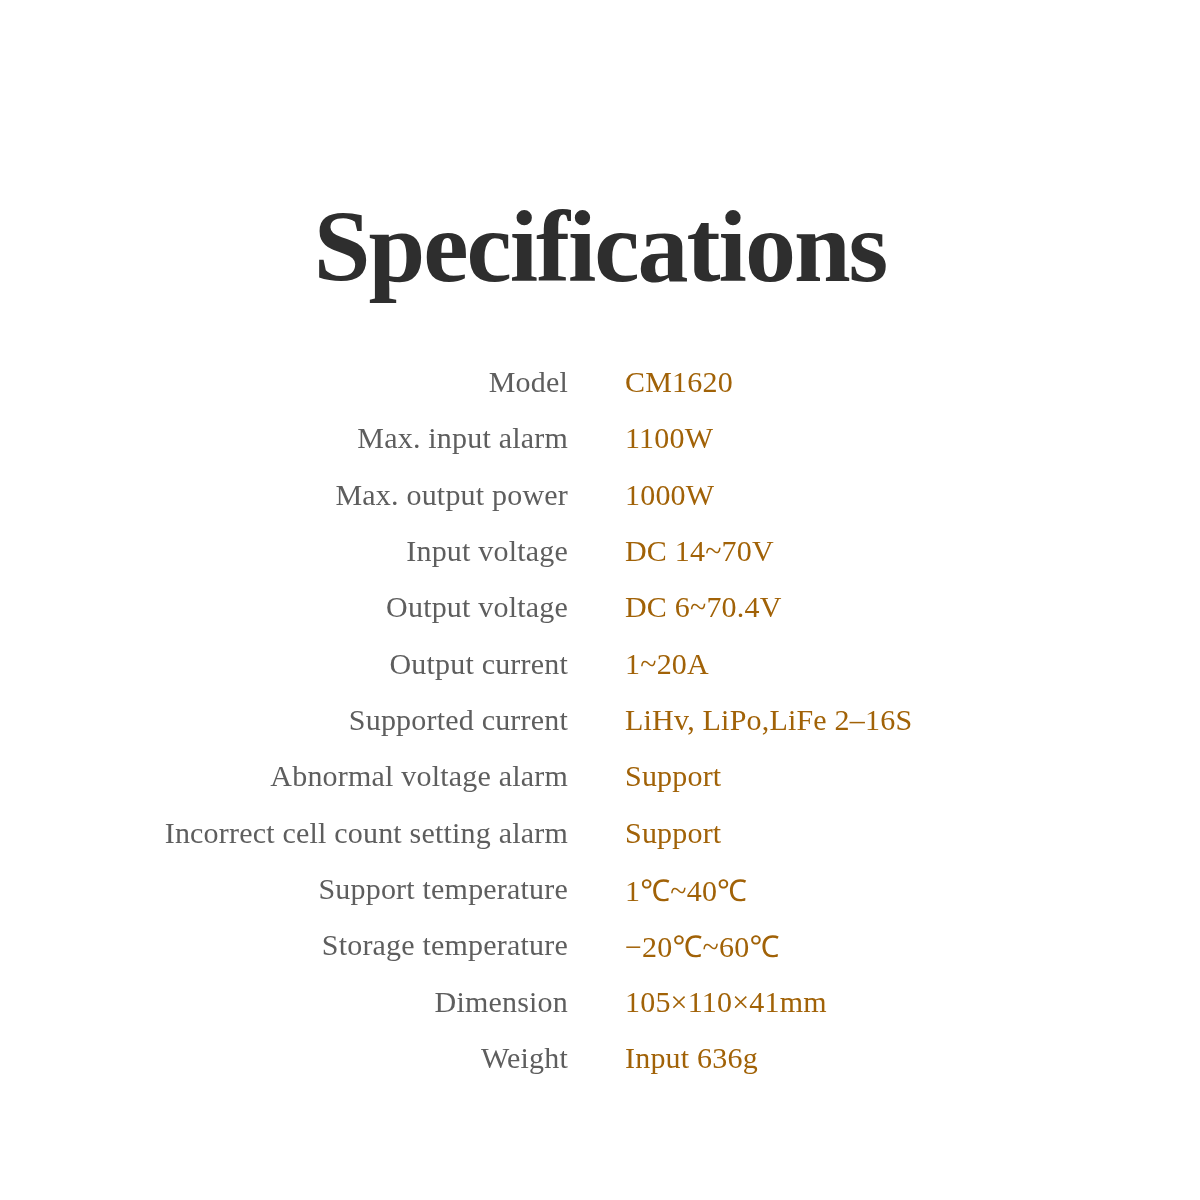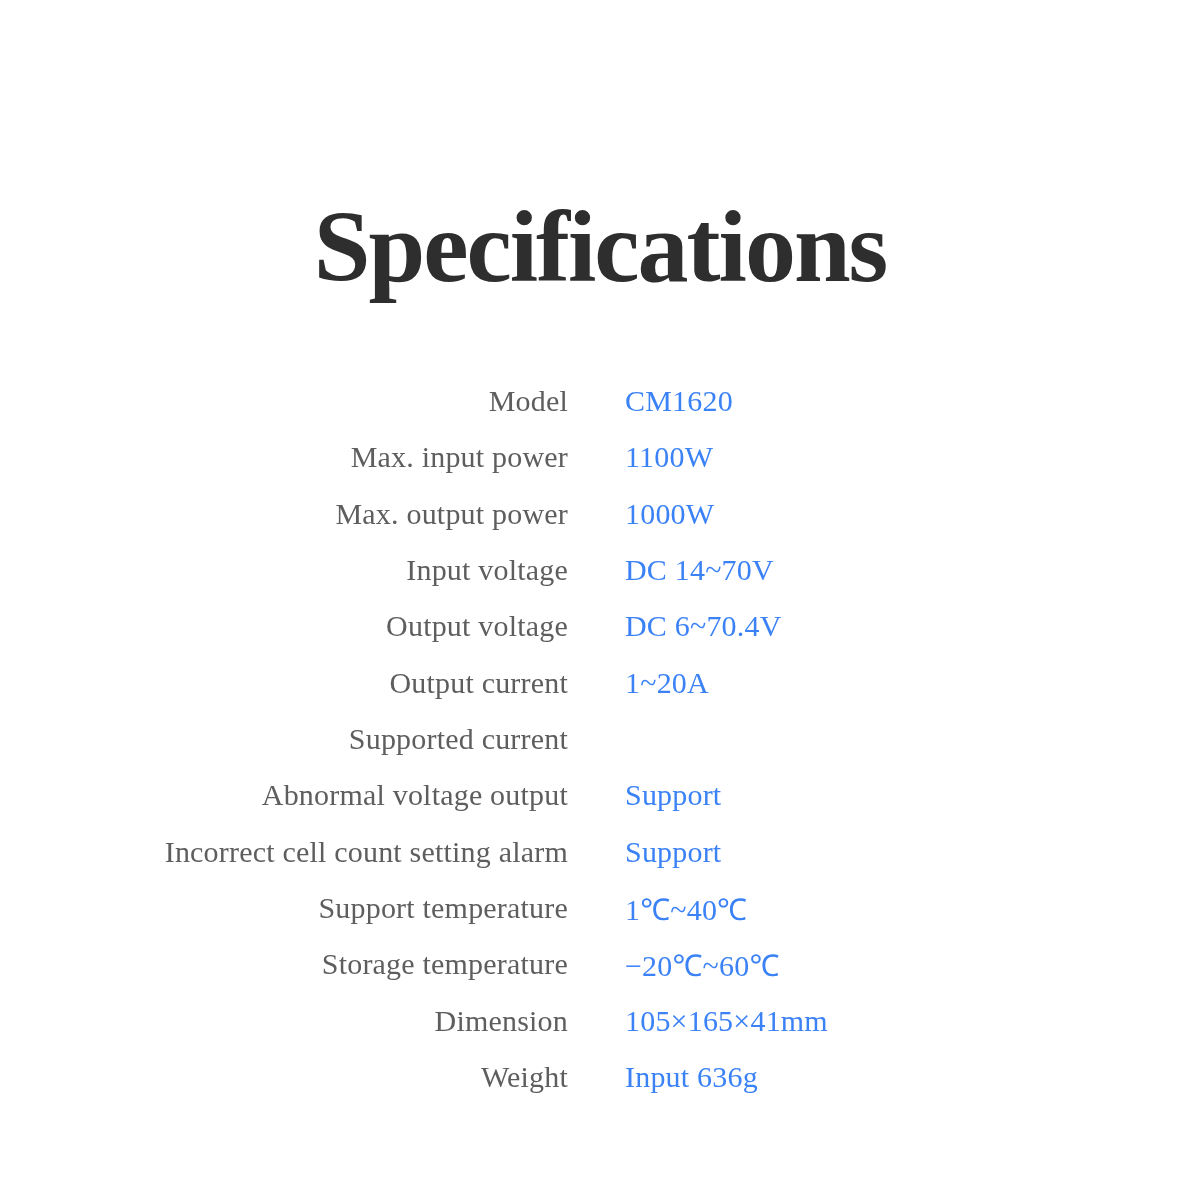--- a/index.html
+++ b/index.html
@@ -25,98 +25,99 @@
     text-align: center;
     font-size: 102px;
     font-weight: 600;
     letter-spacing: -2px;
     line-height: 1;
     color: #2e2e2e;
   }
   .spec-table {
     position: absolute;
     left: 120px;
-    top: 357px;
+    top: 338px;
   }
   .spec-row {
     display: flex;
     align-items: center;
     height: 56.33px;
   }
   .spec-label {
     width: 448px;
     text-align: right;
     font-size: 30px;
     font-weight: 300;
     color: #5e5e5e;
     letter-spacing: 0.2px;
     white-space: nowrap;
   }
   .spec-value {
     margin-left: 57px;
     text-align: center;
     font-size: 30px;
     font-weight: 300;
-    color: #3b82f6;
+    color: #a16207;
     letter-spacing: 0.2px;
     white-space: nowrap;
   }
 </style>
 </head>
 <body>
 
 <div class="page">
   <h1 class="title">Specifications</h1>
 
   <div class="spec-table">
       <div class="spec-row">
         <div class="spec-label">Model</div>
         <div class="spec-value">CM1620</div>
       </div>
       <div class="spec-row">
-        <div class="spec-label">Max. input power</div>
+        <div class="spec-label">Max. input alarm</div>
         <div class="spec-value">1100W</div>
       </div>
       <div class="spec-row">
         <div class="spec-label">Max. output power</div>
         <div class="spec-value">1000W</div>
       </div>
       <div class="spec-row">
         <div class="spec-label">Input voltage</div>
         <div class="spec-value">DC 14~70V</div>
       </div>
       <div class="spec-row">
         <div class="spec-label">Output voltage</div>
         <div class="spec-value">DC 6~70.4V</div>
       </div>
       <div class="spec-row">
         <div class="spec-label">Output current</div>
         <div class="spec-value">1~20A</div>
       </div>
       <div class="spec-row">
         <div class="spec-label">Supported current</div>
+        <div class="spec-value">LiHv, LiPo,LiFe 2–16S</div>
       </div>
       <div class="spec-row">
-        <div class="spec-label">Abnormal voltage output</div>
+        <div class="spec-label">Abnormal voltage alarm</div>
         <div class="spec-value">Support</div>
       </div>
       <div class="spec-row">
         <div class="spec-label">Incorrect cell count setting alarm</div>
         <div class="spec-value">Support</div>
       </div>
       <div class="spec-row">
         <div class="spec-label">Support temperature</div>
         <div class="spec-value">1℃~40℃</div>
       </div>
       <div class="spec-row">
         <div class="spec-label">Storage temperature</div>
         <div class="spec-value">−20℃~60℃</div>
       </div>
       <div class="spec-row">
         <div class="spec-label">Dimension</div>
-        <div class="spec-value">105×165×41mm</div>
+        <div class="spec-value">105×110×41mm</div>
       </div>
       <div class="spec-row">
         <div class="spec-label">Weight</div>
         <div class="spec-value">Input 636g</div>
       </div>
     </div>
 </div>
 
 </body></html>

